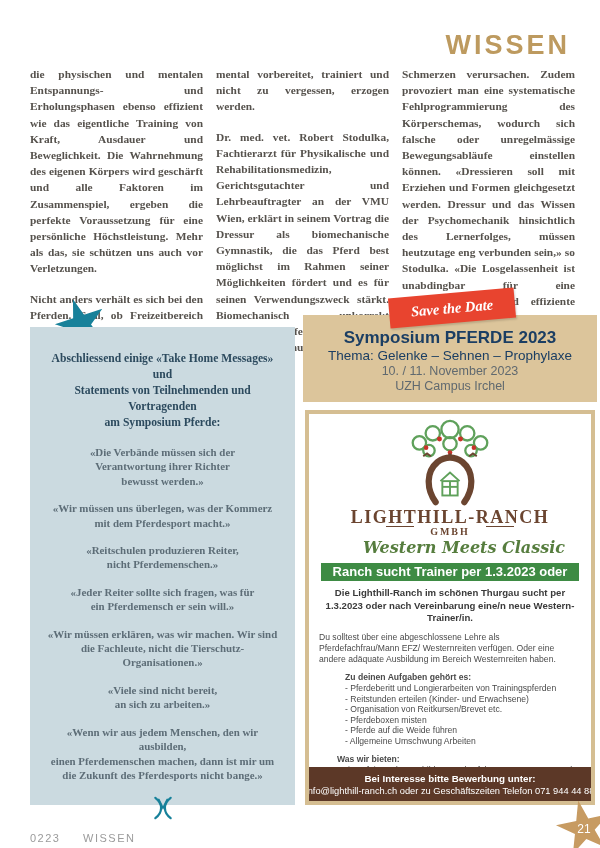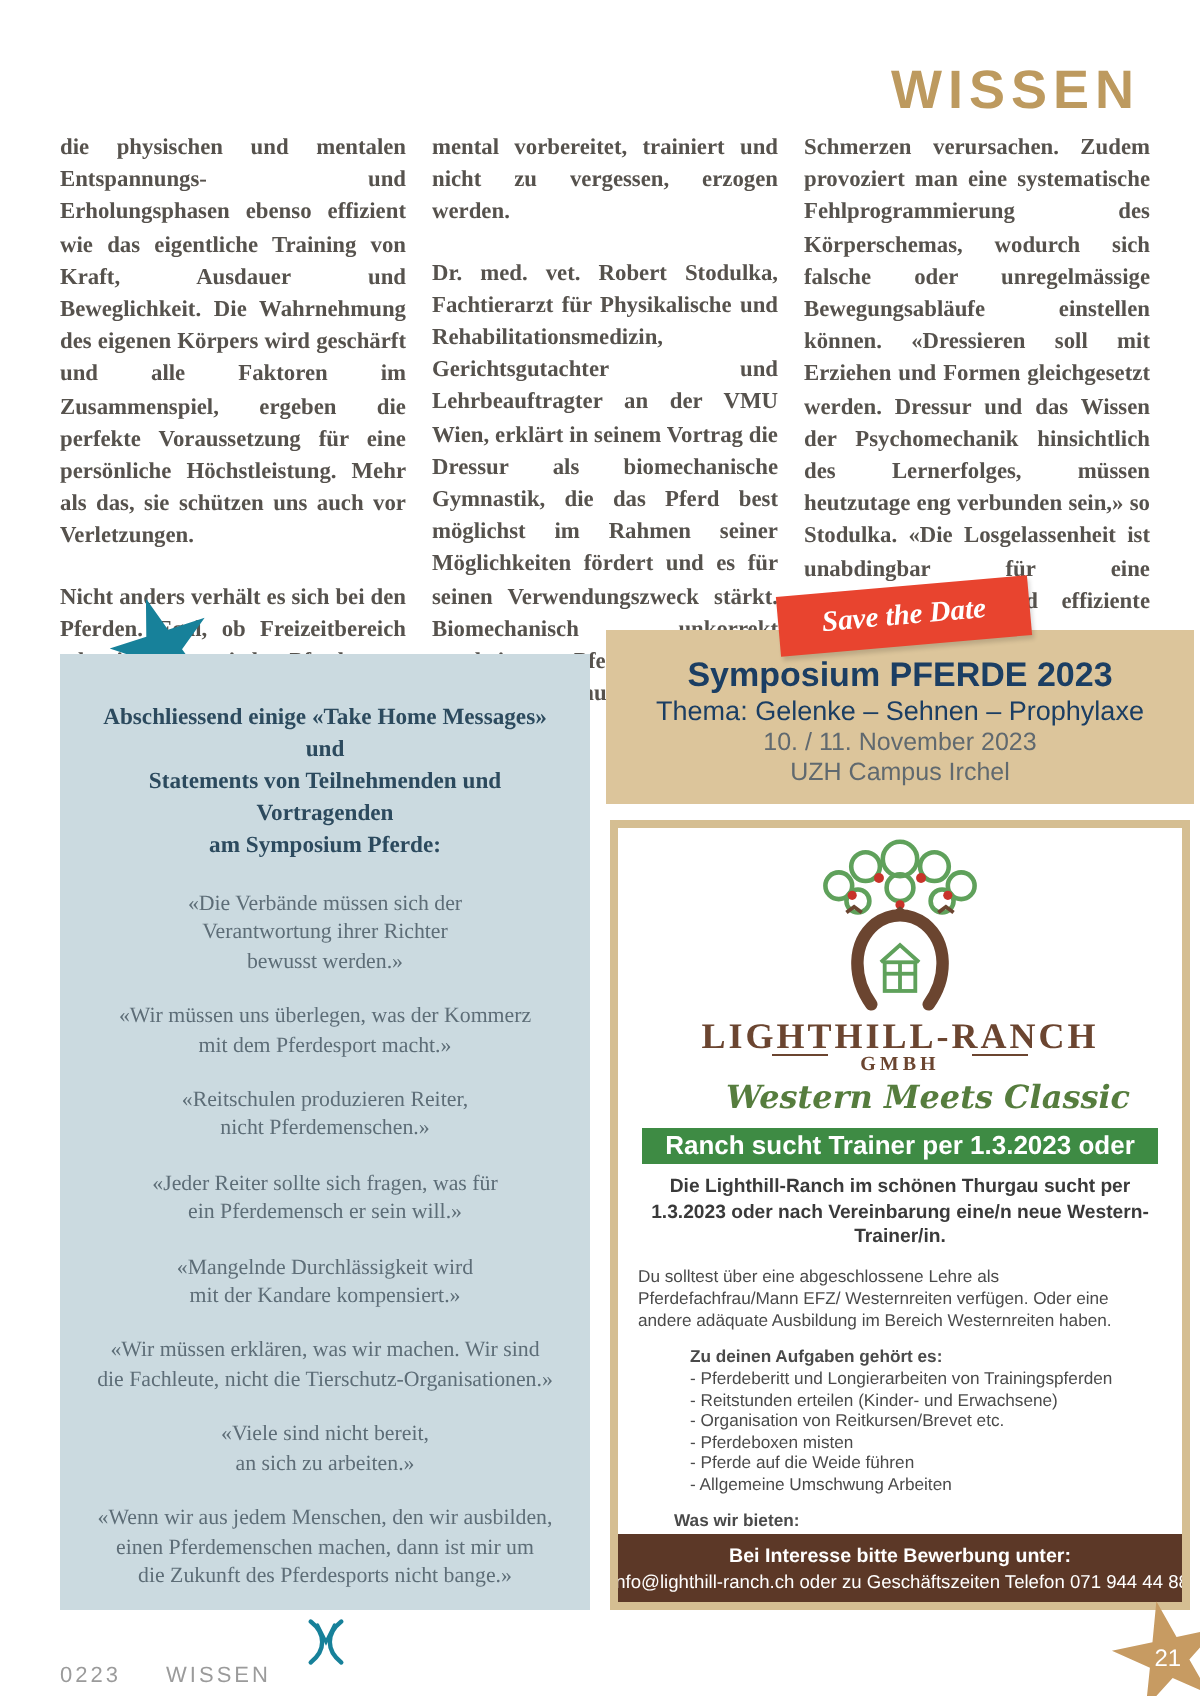--- a/index.html
+++ b/index.html
@@ -16,21 +16,21 @@
   .col p{margin:0 0 14px 0;}
 
   
   .quote-box{position:absolute;left:30px;top:327px;width:265px;height:478px;
              background:#CBDAE0;box-sizing:border-box;padding:24px 16px 10px 16px;text-align:center;}
   .qb-star{position:absolute;left:55px;top:298px;width:52px;height:52px;background:#17819A;
            transform:rotate(-18deg);
            clip-path:polygon(50% 0%,61% 35%,98% 35%,68% 57%,79% 91%,50% 70%,21% 91%,32% 57%,2% 35%,39% 35%);}
   .qb-intro{font-weight:bold;font-size:11.6px;line-height:16px;color:#2C4A5E;
             white-space:pre-line;margin-bottom:14px;}
-  .quote{font-size:10.9px;line-height:14.4px;color:#5D6D77;white-space:pre-line;margin-bottom:13px;}
+  .quote{font-size:10.9px;line-height:14.4px;color:#5D6D77;white-space:pre-line;margin-bottom:13px;font-weight:bold;}
   .qb-mark{margin-top:4px;}
 
   
   .right-col{position:absolute;left:303px;top:293px;width:294px;}
   .ribbon{position:absolute;left:86px;top:0;width:126px;height:30px;background:#E8442F;
           transform:rotate(-5deg);display:flex;align-items:center;justify-content:center;
           font-style:italic;font-weight:bold;font-size:14.5px;color:#ffffff;z-index:2;
           box-shadow:1px 2px 2px rgba(0,0,0,0.15);}
   .event-box{position:absolute;left:0;top:22px;width:294px;height:87px;background:#DCC59B;
              text-align:center;font-family:"Liberation Sans",sans-serif;box-sizing:border-box;padding-top:13px;}
@@ -104,22 +104,20 @@
 am Symposium Pferde:</div>
     <div class="quote">«Die Verbände müssen sich der
 Verantwortung ihrer Richter
 bewusst werden.»</div>
     <div class="quote">«Wir müssen uns überlegen, was der Kommerz
 mit dem Pferdesport macht.»</div>
     <div class="quote">«Reitschulen produzieren Reiter,
 nicht Pferdemenschen.»</div>
     <div class="quote">«Jeder Reiter sollte sich fragen, was für
 ein Pferdemensch er sein will.»</div>
-    <div class="quote">«Mangelnde Durchlässigkeit wird
-mit der Kandare kompensiert.»</div>
     <div class="quote">«Wir müssen erklären, was wir machen. Wir sind
 die Fachleute, nicht die Tierschutz-Organisationen.»</div>
     <div class="quote">«Viele sind nicht bereit,
 an sich zu arbeiten.»</div>
     <div class="quote">«Wenn wir aus jedem Menschen, den wir ausbilden,
 einen Pferdemenschen machen, dann ist mir um
 die Zukunft des Pferdesports nicht bange.»</div>
     <div class="qb-mark">
       <svg width="34" height="26" viewBox="0 0 40 30">
         <path d="M11,3 C20,10 20,20 11,27" fill="none" stroke="#17819A" stroke-width="2.6" stroke-linecap="round"></path>

